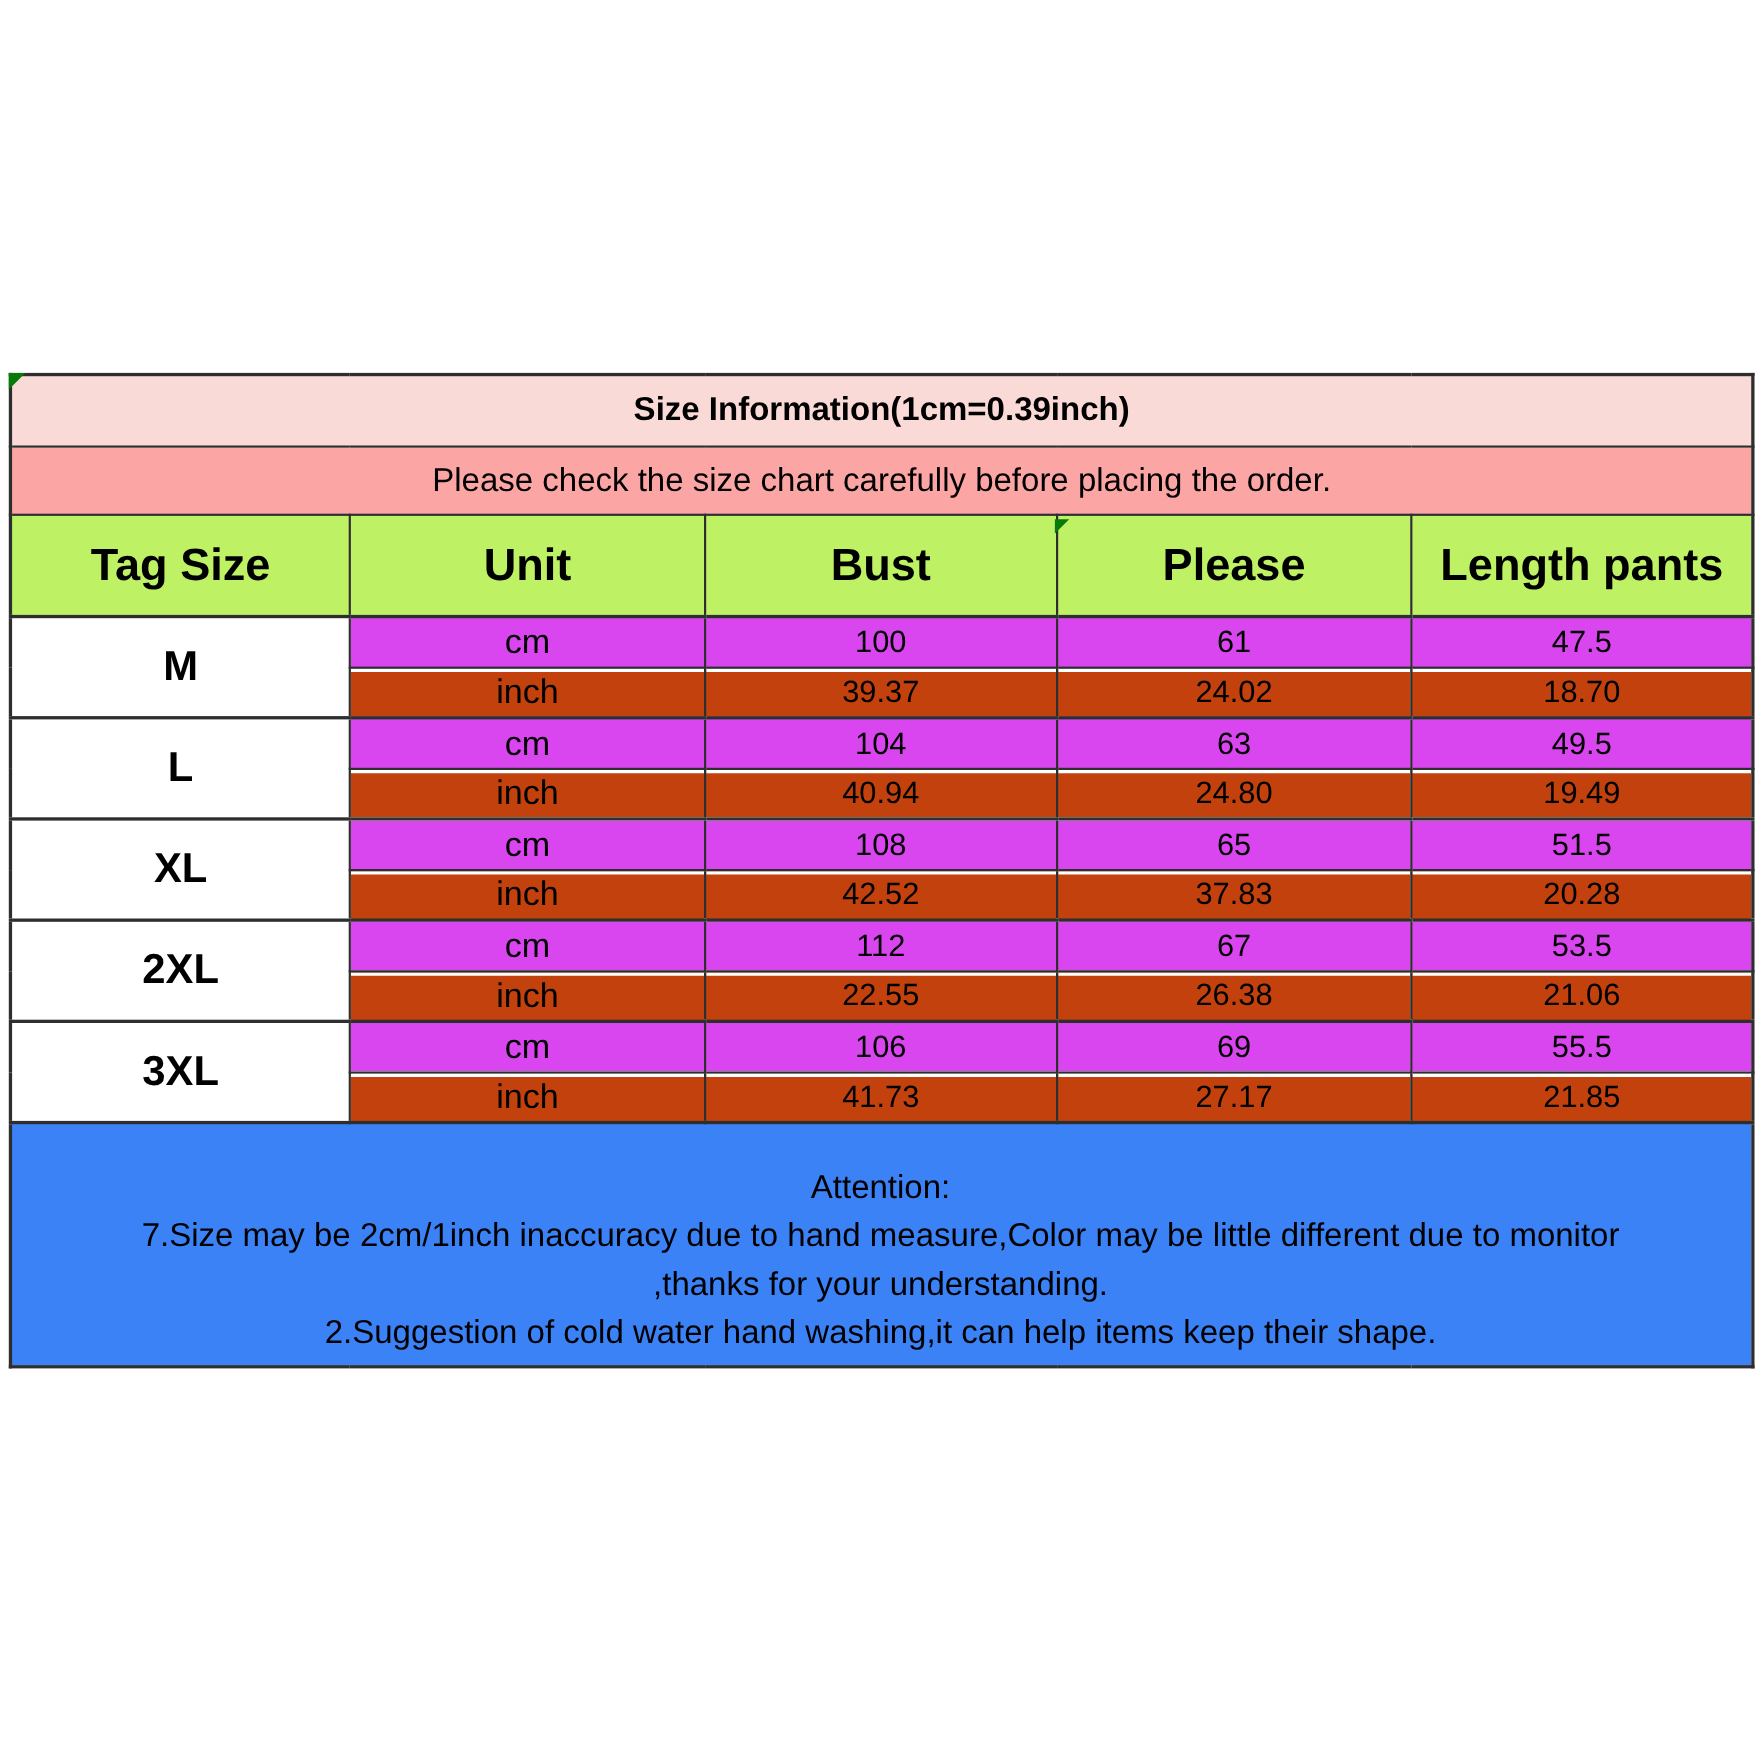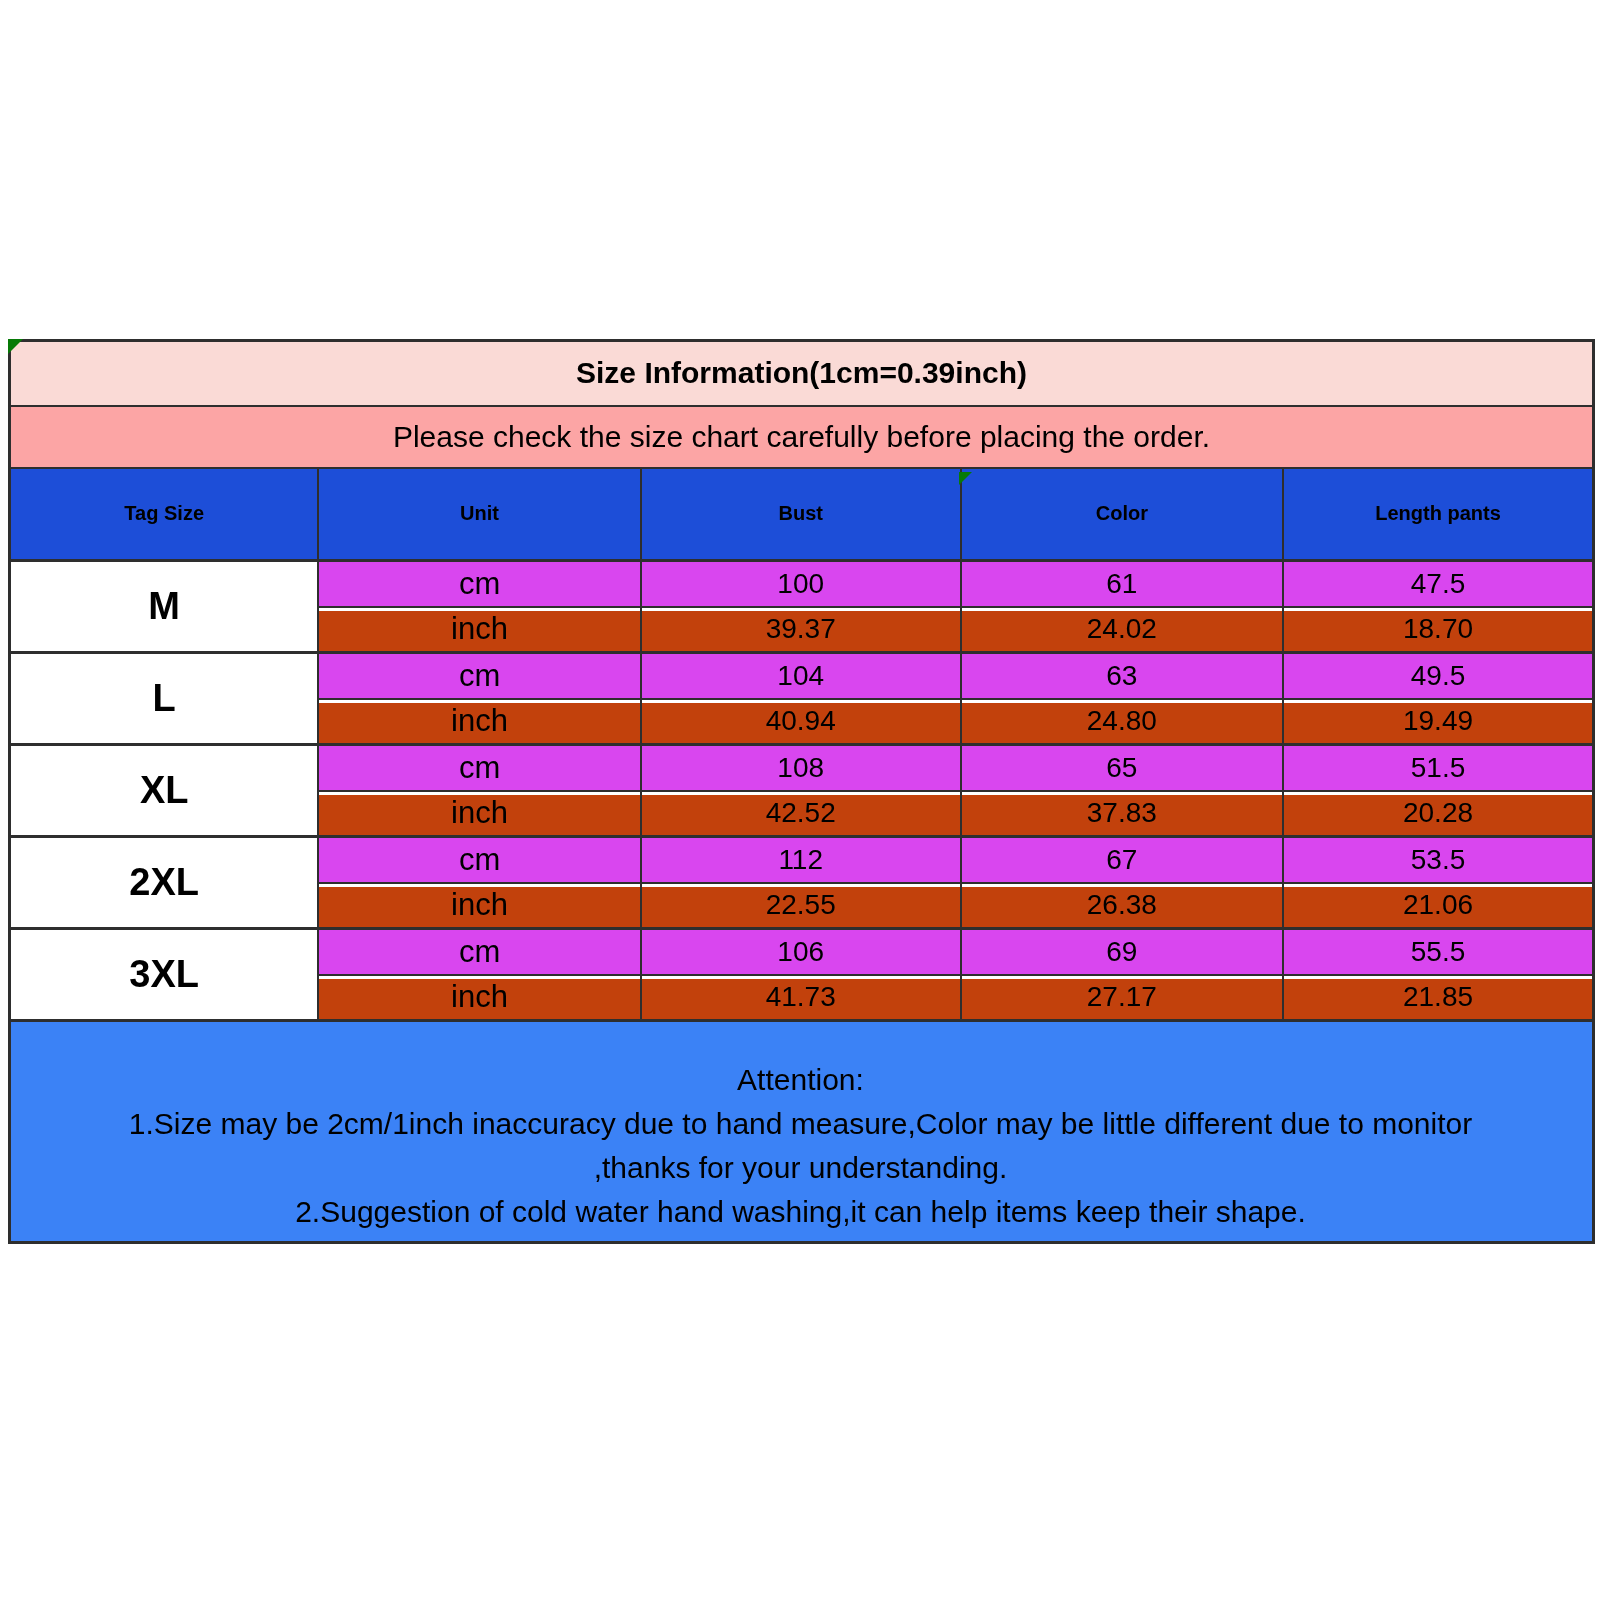--- a/index.html
+++ b/index.html
@@ -37,22 +37,22 @@
     border-bottom: 4px solid #2e2e2e;
   }
   .subtitle-row td {
     height: 62px;
     background: #fca5a5;
     font-size: 30px;
     border-bottom: 4px solid #2e2e2e;
   }
   .head-row th {
     height: 93px;
-    background: #1d4ed8;
-    font-size: 20px;
+    background: #bef264;
+    font-size: 41px;
     font-weight: bold;
   }
   tr.data-row td { height: 46px; background: #d946ef; font-size: 28px; }
   tr.data-row td.unit-cell { font-size: 31px; }
   tr.data-row td.tag-cell {
     font-size: 38px;
     font-weight: bold;
     background: #ffffff;
   }
   tr.group-start td { border-top: 3px solid #2e2e2e; }
@@ -113,21 +113,21 @@
     </tr>
 
     <tr class="subtitle-row">
       <td colspan="5">Please check the size chart carefully before placing the order.</td>
     </tr>
 
     <tr class="head-row">
       <th>Tag Size</th>
       <th>Unit</th>
       <th>Bust</th>
-      <th>Color</th>
+      <th>Please</th>
       <th>Length pants</th>
     </tr>
 
     <tr class="data-row cm-row group-start">
       <td class="tag-cell" rowspan="2">M</td>
       <td class="unit-cell">cm</td>
       <td>100</td>
       <td>61</td>
       <td>47.5</td>
     </tr>
@@ -190,20 +190,20 @@
     <tr class="data-row inch-row">
       <td class="unit-cell pink">inch</td>
       <td class="pink">41.73</td>
       <td class="pink">27.17</td>
       <td class="pink">21.85</td>
     </tr>
 
     <tr class="attention-row group-start">
       <td colspan="5">
         <div>Attention:</div>
-        <div>1.Size may be 2cm/1inch inaccuracy due to hand measure,Color may be little different due to monitor</div>
+        <div>7.Size may be 2cm/1inch inaccuracy due to hand measure,Color may be little different due to monitor</div>
         <div>,thanks for your understanding.</div>
         <div>2.Suggestion of cold water hand washing,it can help items keep their shape.</div>
       </td>
     </tr>
   </tbody>
     </table>
 </div>
 
 </body></html>

